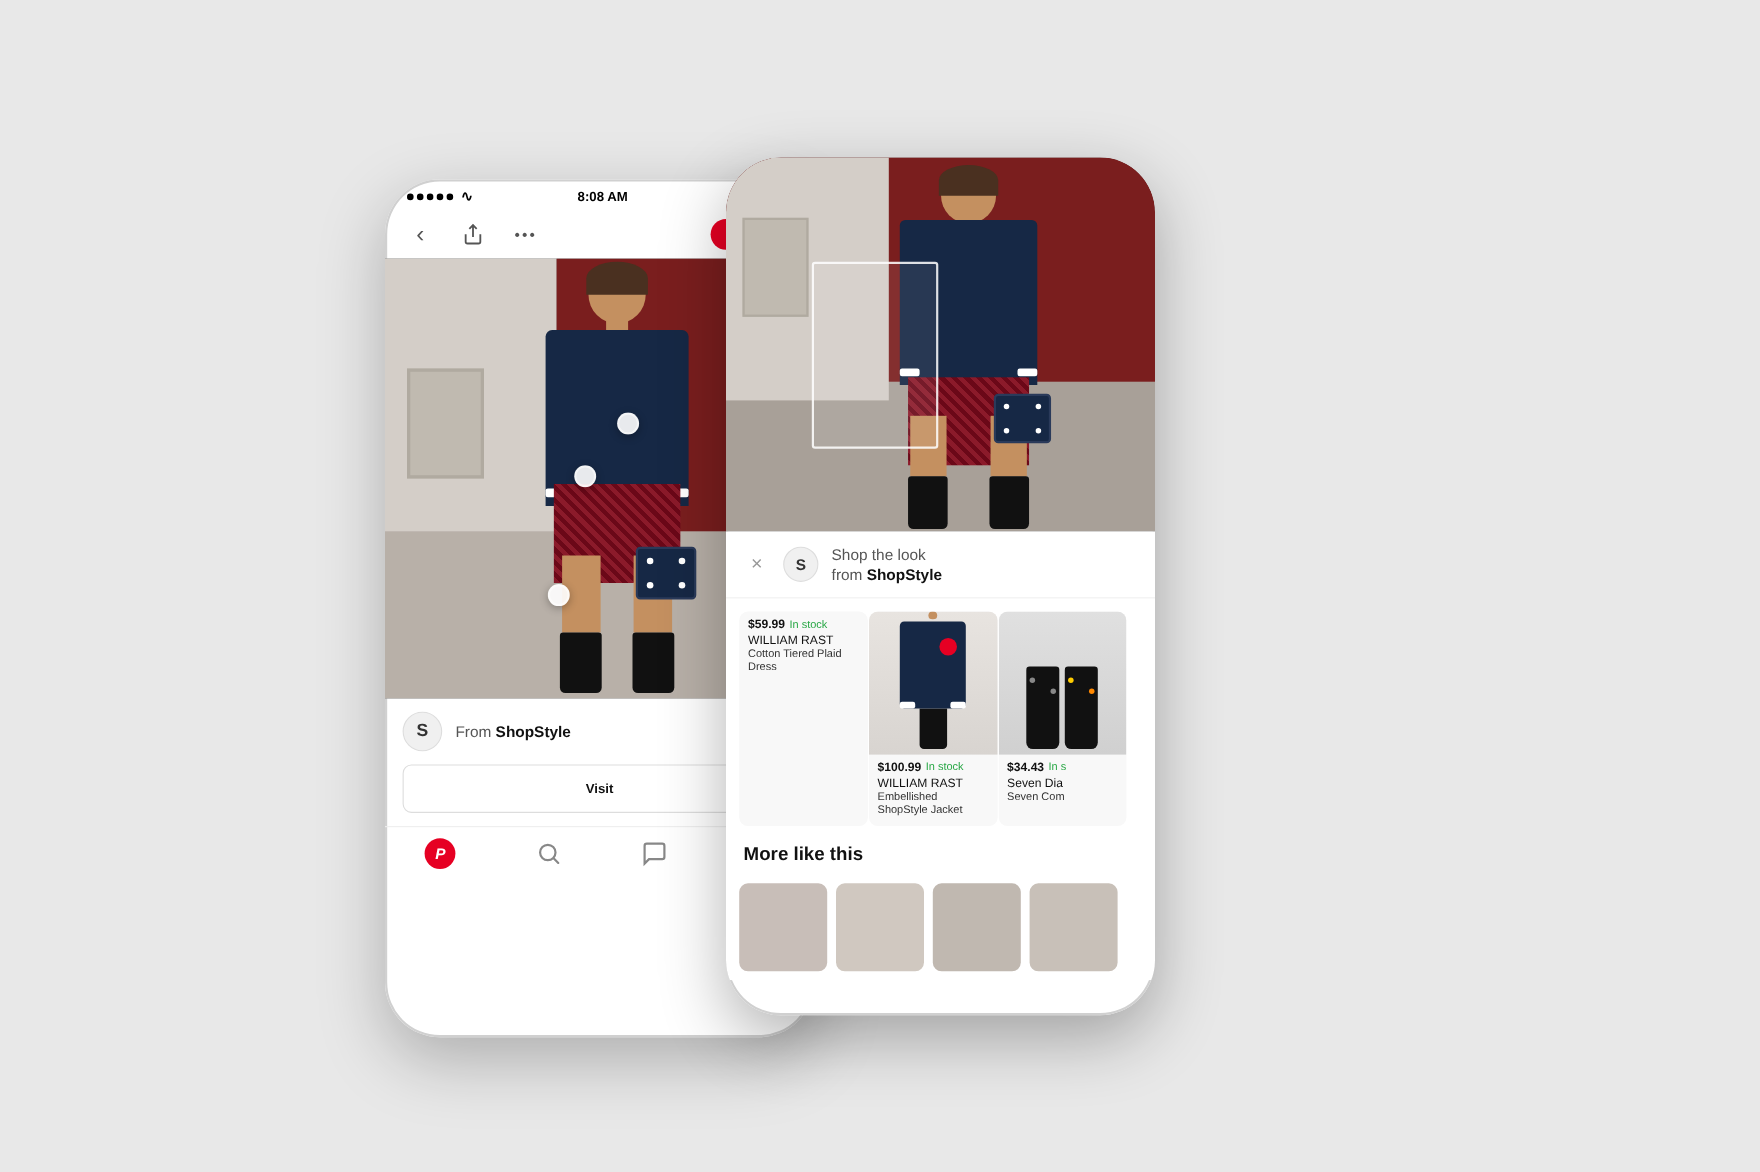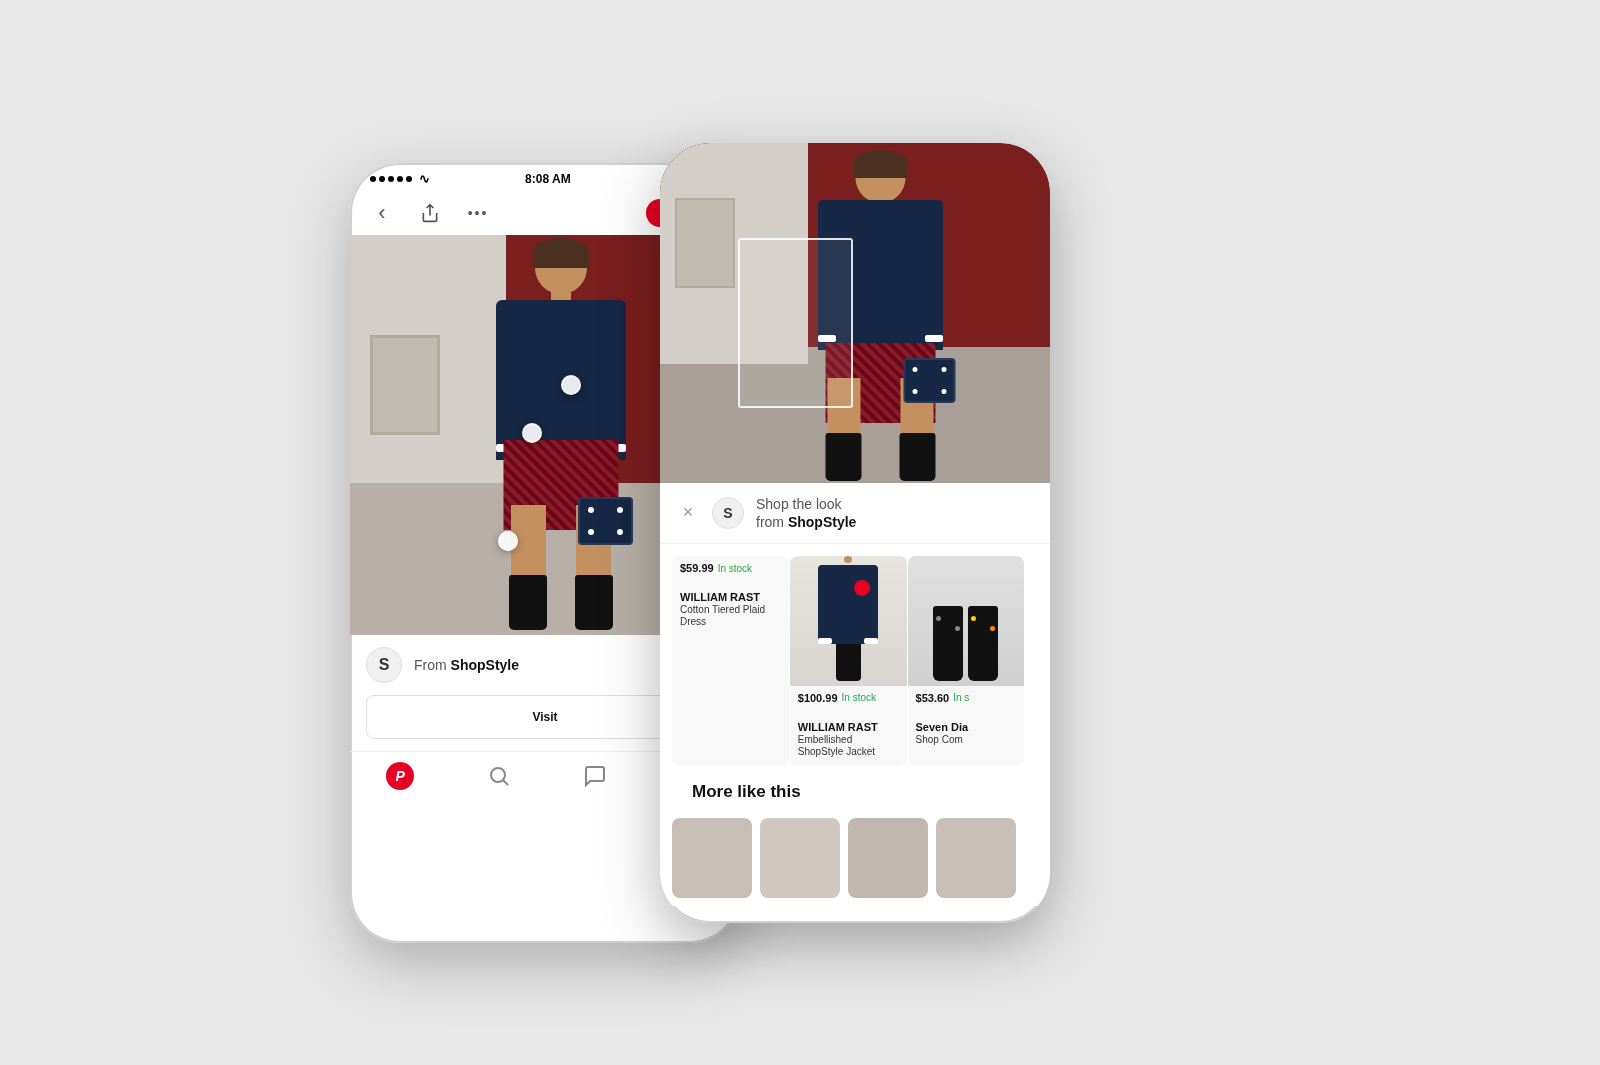--- a/index.html
+++ b/index.html
@@ -277,27 +277,27 @@
       box-shadow: 0 1px 4px rgba(0,0,0,0.2);
       z-index: 10;
     }
 
     .product-info {
       padding: 6px 8px 8px;
     }
 
     .product-price { font-size: 11px; font-weight: 700; color: #111; }
     .product-stock { font-size: 11px; color: #28a745; }
-    .product-brand { font-size: 11px; font-weight: 700; color: #111; margin-top: 17px; line-height: 1.2; }
+    .product-brand { font-size: 11px; font-weight: 400; color: #111; margin-top: 2px; line-height: 1.2; }
 
     .more-like-this {
       padding: 4px 16px 8px;
     }
 
-    .more-like-title { font-size: 17px; font-weight: 700; color: #111; margin-left: 16px; }
+    .more-like-title { font-size: 17px; font-weight: 700; color: #111; }
 
     
     .dress-img {
       width: 100%; height: 130px;
       background: linear-gradient(180deg, #d4d0d0 0%, #c8c4c4 100%);
       display: flex; align-items: center; justify-content: center;
       position: relative;
       overflow: hidden;
     }
 
@@ -605,25 +605,25 @@
                   </div>
                   <div style="width:30px;height:75px;background:#111;border-radius:3px 3px 6px 6px;position:relative;">
                     <div style="position:absolute;top:10px;left:3px;width:5px;height:5px;background:#ffcc00;border-radius:50%;"></div>
                     <div style="position:absolute;top:20px;right:3px;width:5px;height:5px;background:#ff8800;border-radius:50%;"></div>
                   </div>
                 </div>
               </div>
             </div>
             <div class="product-info">
               <div style="display:flex;gap:4px;align-items:center;">
-                <span class="product-price">$53.60</span>
+                <span class="product-price">$34.43</span>
                 <span class="product-stock" style="font-size:10px;">In s</span>
               </div>
               <div class="product-brand">Seven Dia</div>
-              <div style="font-size:10px;color:#333;line-height:1.2;">Shop Com</div>
+              <div style="font-size:10px;color:#333;line-height:1.2;">Seven Com</div>
             </div>
           </div>
         </div>
 
         <div class="more-like-this">
           <h3 class="more-like-title">More like this</h3>
         </div>
         <div class="more-thumbs">
           <div class="more-thumb" style="background:#c8beb8;"></div>
           <div class="more-thumb" style="background:#d0c8c0;"></div>

